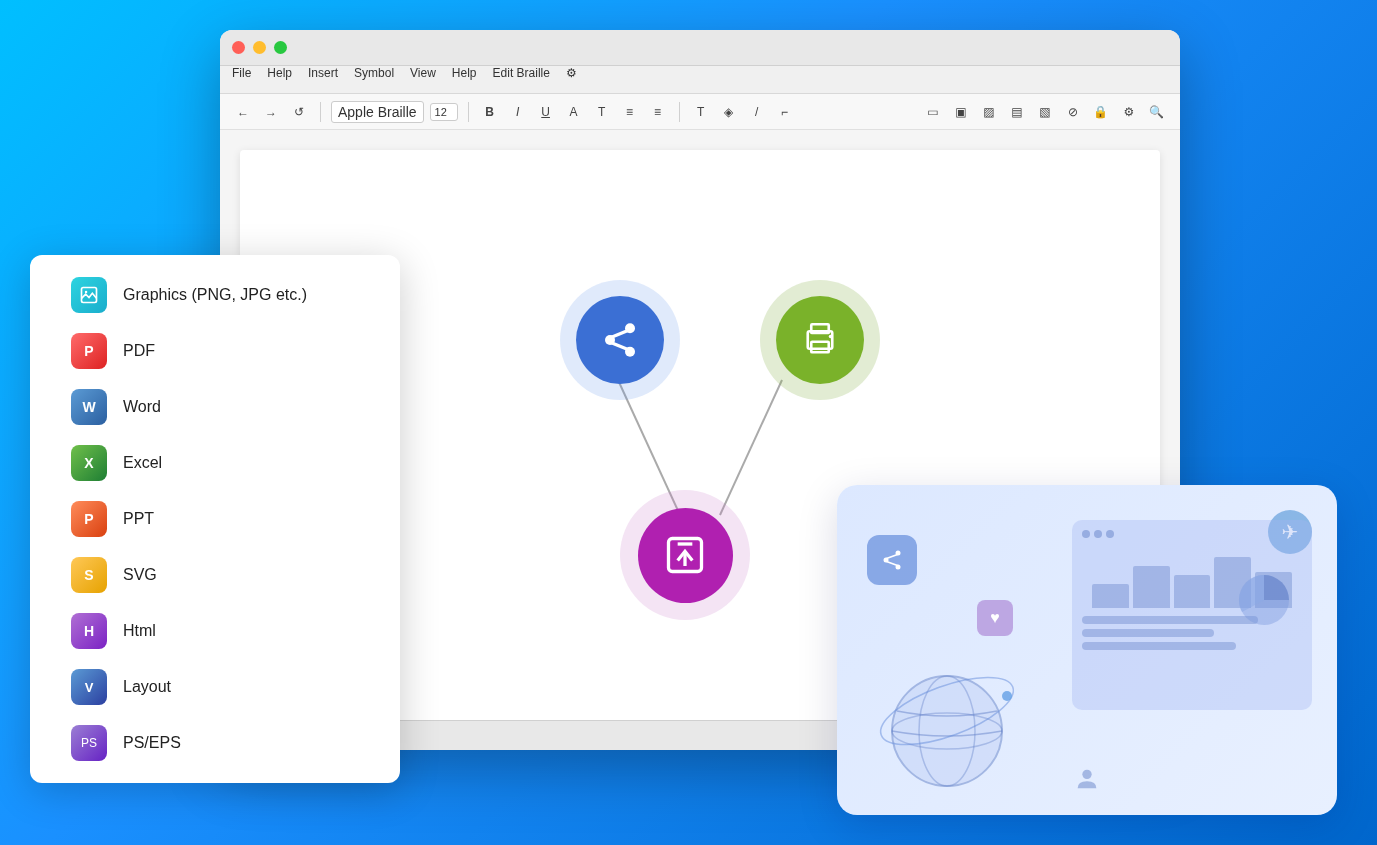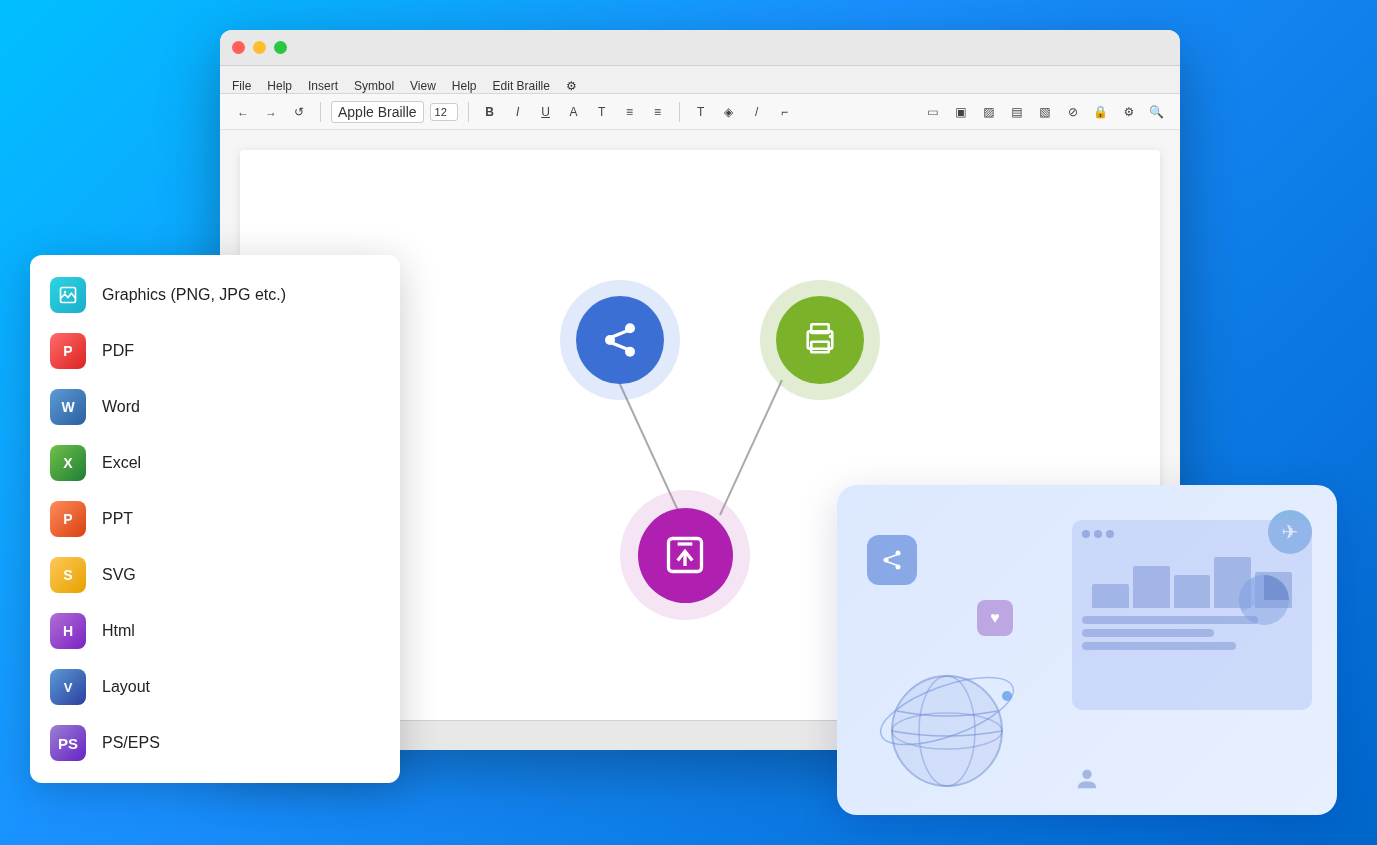--- a/index.html
+++ b/index.html
@@ -44,21 +44,21 @@
       border-radius: 50%;
     }
     .tl-red { background: #ff5f57; }
     .tl-yellow { background: #ffbd2e; }
     .tl-green { background: #28c840; }
 
     .menu-bar {
       background: #f0f0f0;
       height: 28px;
       display: flex;
-      align-items: flex-end;
+      align-items: flex-start;
       padding: 0 12px;
       gap: 16px;
       border-bottom: 1px solid #d8d8d8;
     }
 
     .menu-item {
       font-size: 12px;
       color: #333;
       cursor: pointer;
     }
@@ -235,20 +235,21 @@
       padding: 12px 0;
       z-index: 10;
     }
 
     .export-item {
       display: flex;
       align-items: center;
       padding: 10px 20px;
       gap: 16px;
       cursor: pointer;
+      margin-left: 21px;
     }
 
     .export-icon {
       width: 36px;
       height: 36px;
       border-radius: 8px;
       display: flex;
       align-items: center;
       justify-content: center;
       font-size: 18px;
@@ -545,21 +546,21 @@
 
   <div class="export-item">
     <div class="export-icon icon-visio">
       <span style="font-size:13px;font-weight:bold;">V</span>
     </div>
     <span class="export-label">Layout</span>
   </div>
 
   <div class="export-item">
     <div class="export-icon icon-ps">
-      <span style="font-size:15px;font-weight:bold;">PS</span>
+      <span style="font-size:12px;font-weight:normal;">PS</span>
     </div>
     <span class="export-label">PS/EPS</span>
   </div>
 </div>
 
 <div class="share-card">
   <div class="share-card-inner">
 
     <div class="paper-plane" style="position:absolute;top:25px;right:25px;width:44px;height:44px;background:rgba(100,160,220,0.7);border-radius:50%;display:flex;align-items:center;justify-content:center;color:white;font-size:20px;">✈</div>
 

